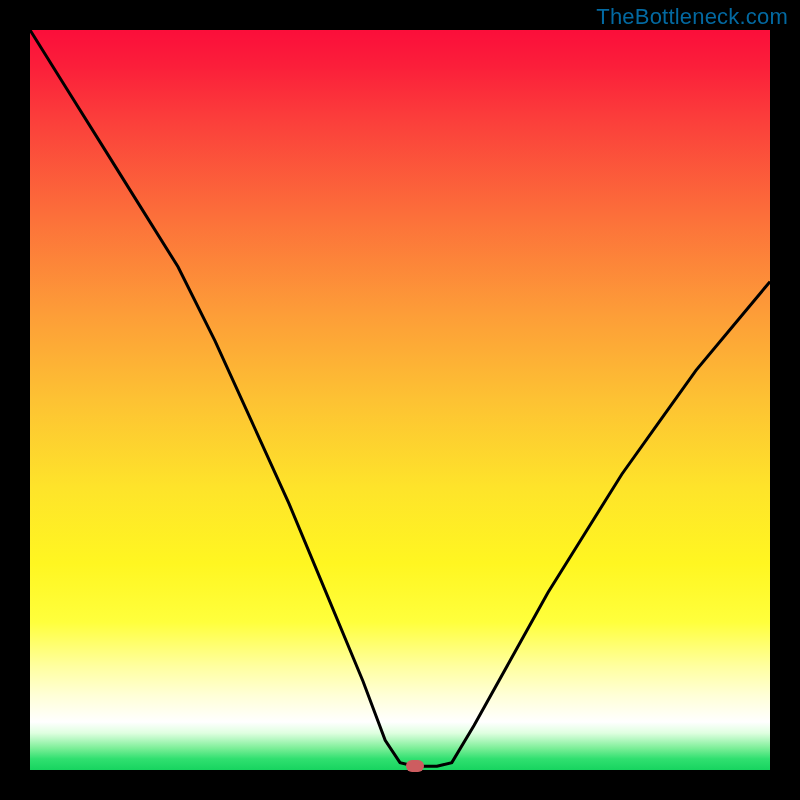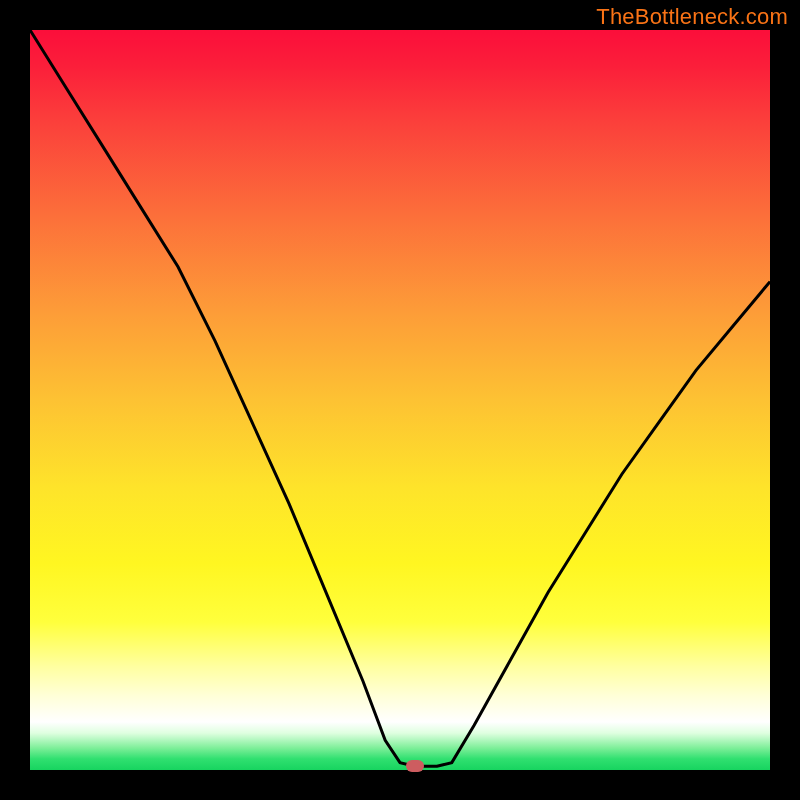--- a/index.html
+++ b/index.html
@@ -14,21 +14,21 @@
   .frame {
     position: relative;
     width: 800px;
     height: 800px;
     background: #000;
   }
   .watermark {
     position: absolute;
     top: 4px;
     right: 12px;
-    color: #f97316;
+    color: #0369a1;
     font-size: 22px;
     font-weight: 500;
     letter-spacing: 0.2px;
     z-index: 5;
   }
   .plot-area {
     position: absolute;
     left: 30px;
     top: 30px;
     width: 740px;

